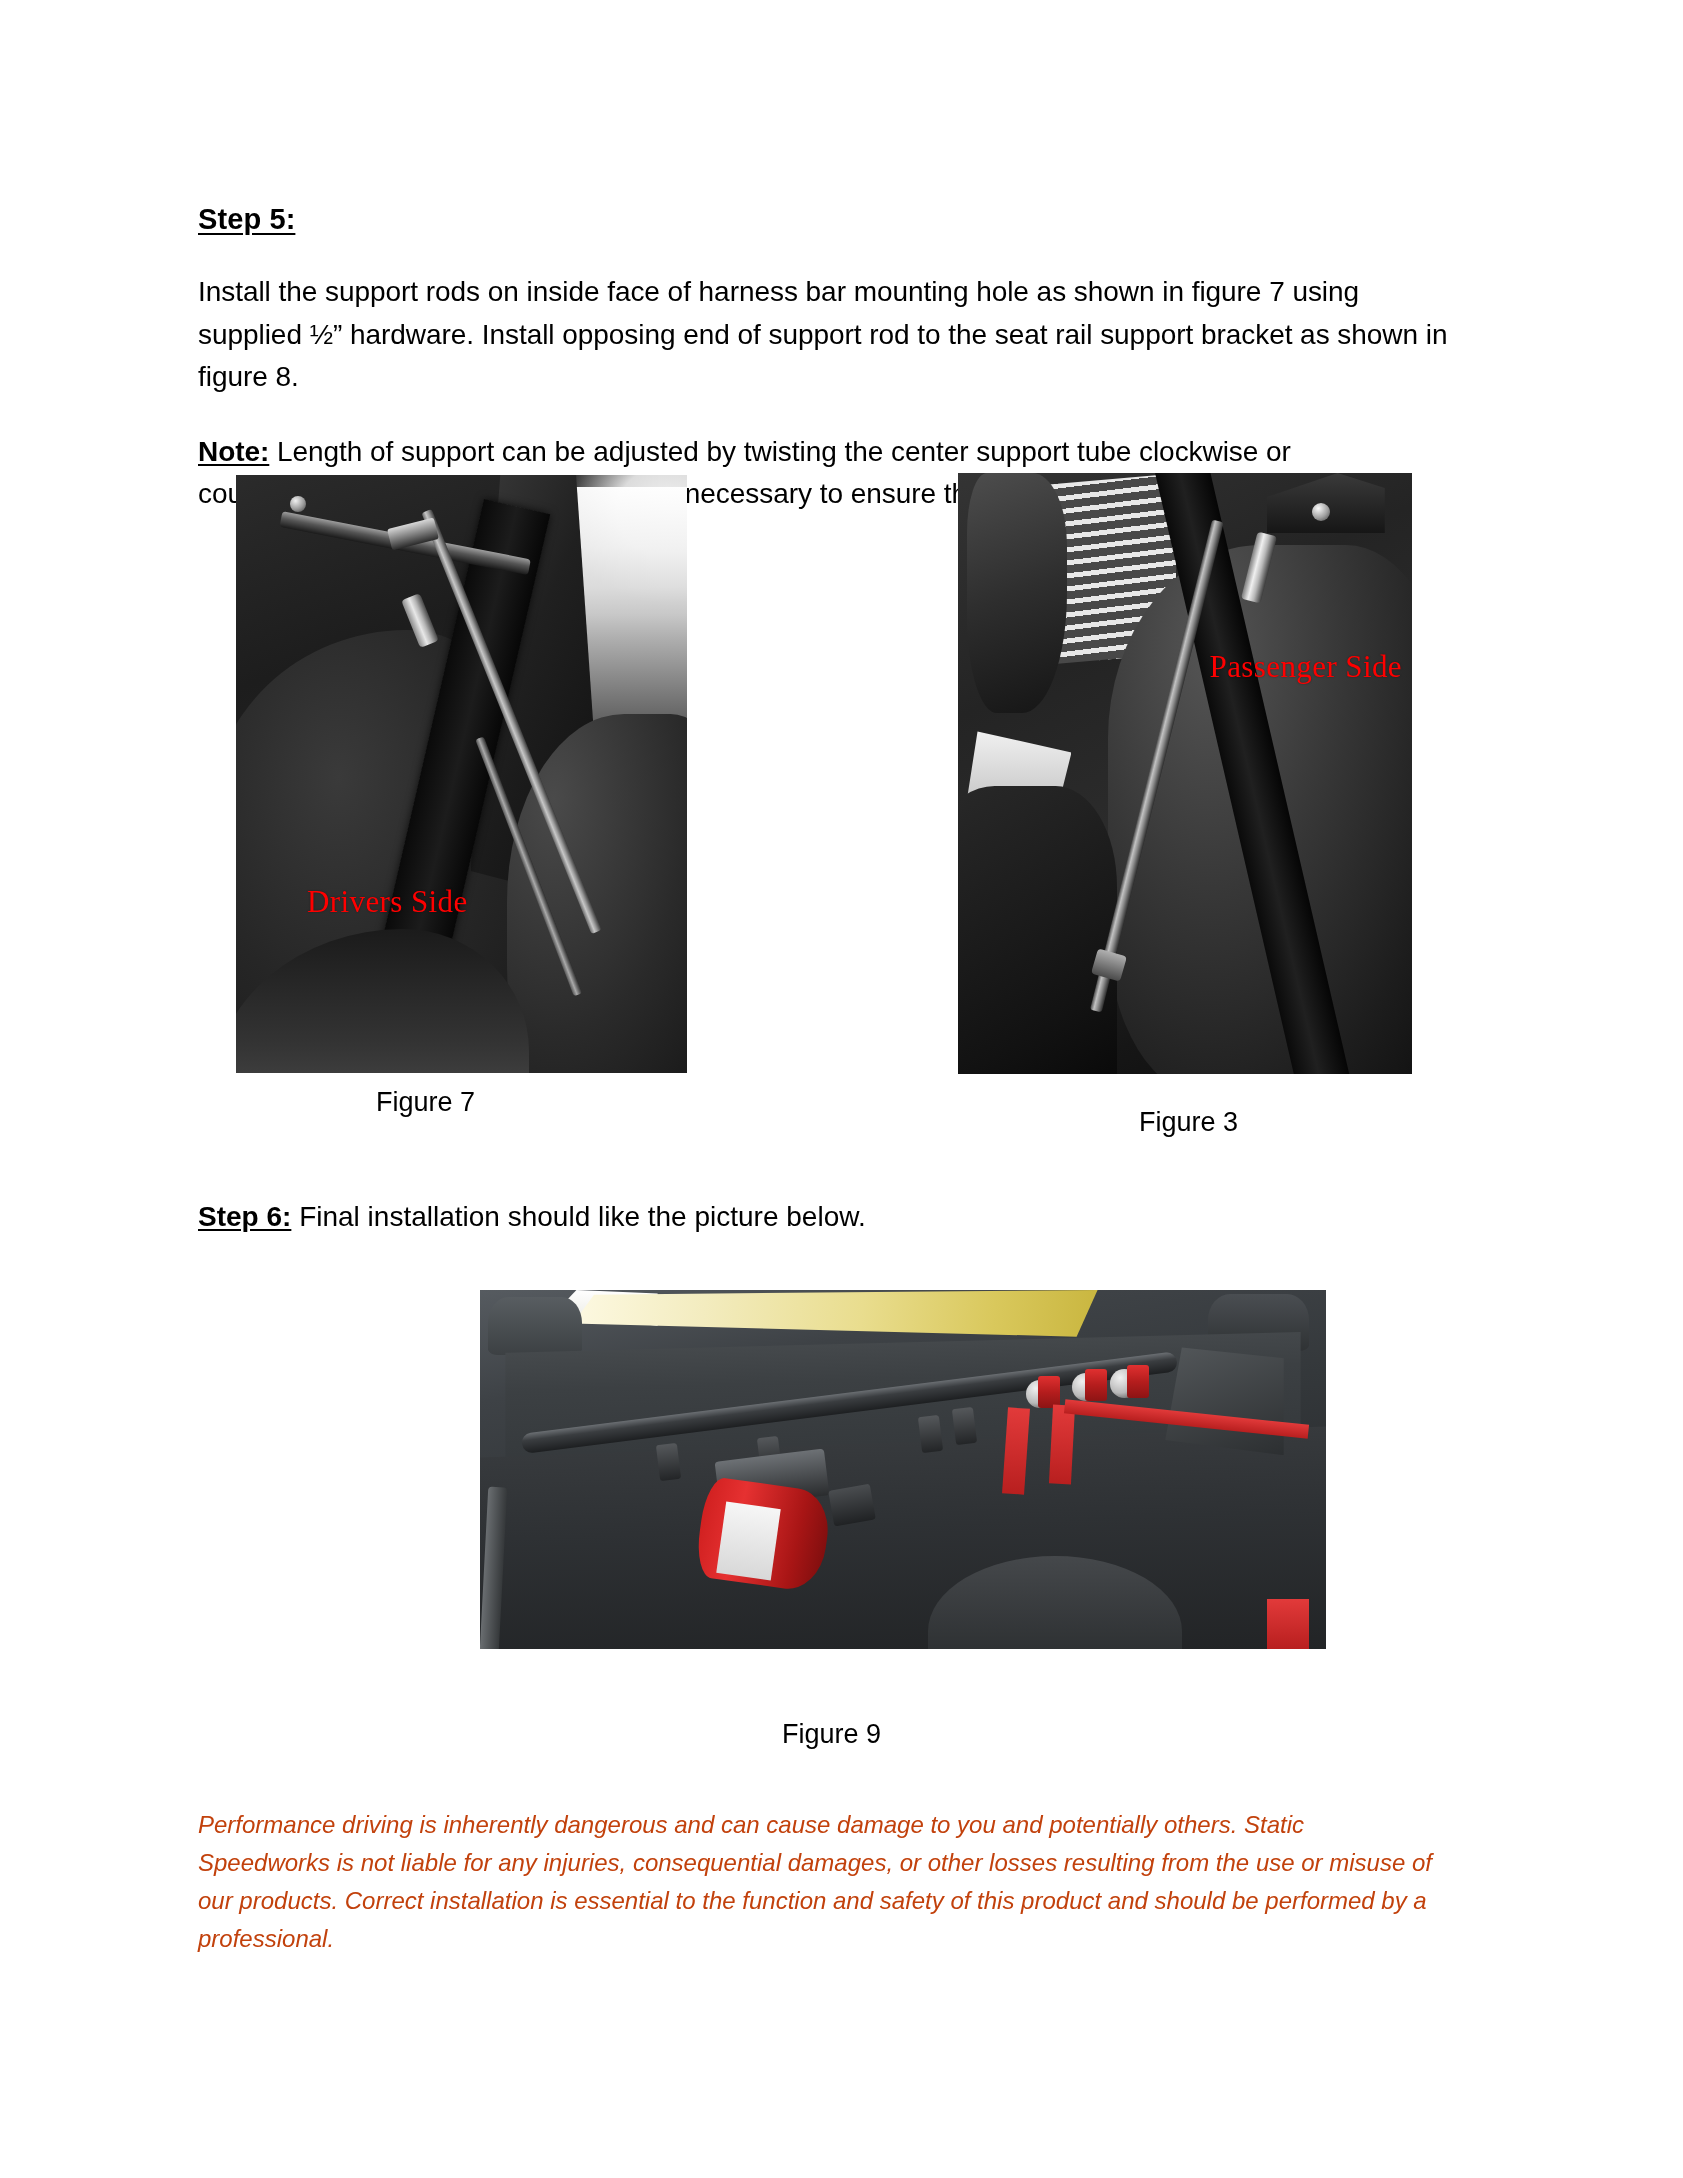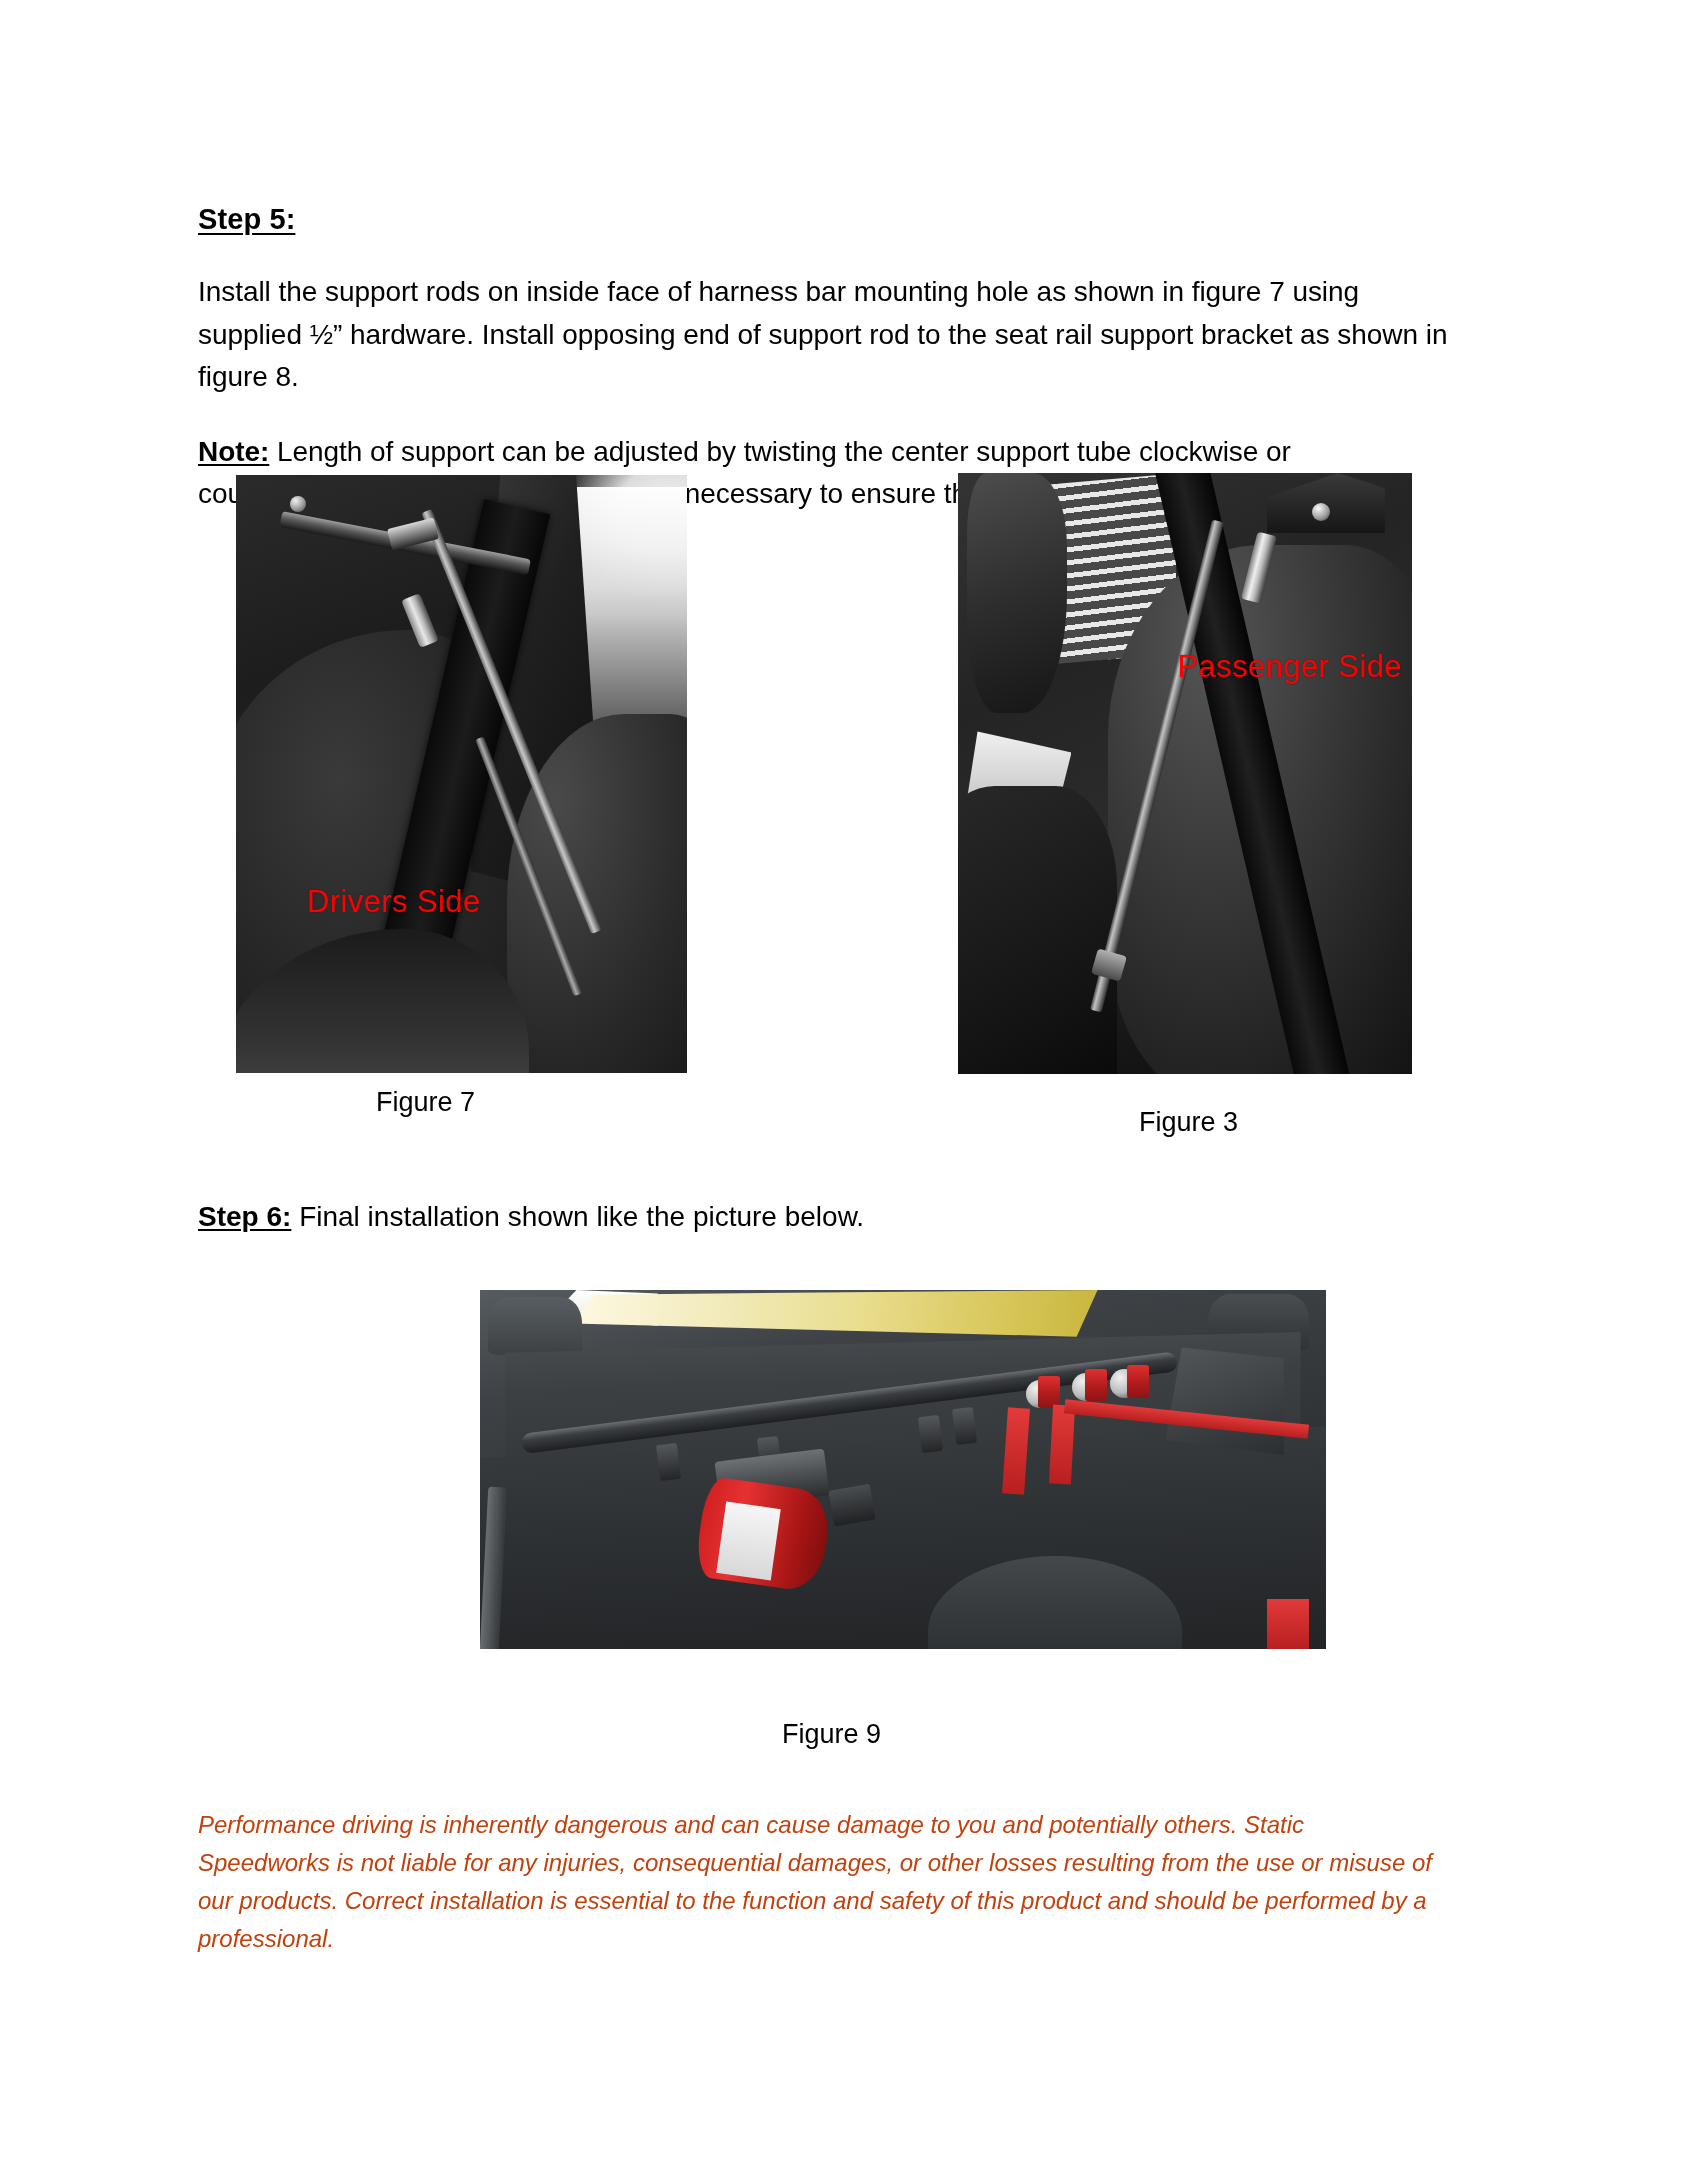--- a/index.html
+++ b/index.html
@@ -52,20 +52,21 @@
   }
   .inline-step .lead {
     font-weight: bold;
     text-decoration: underline;
     text-underline-offset: 3px;
   }
   .photo-frame {
     position: absolute;
     overflow: hidden;
     background: #000000;
+    font-family: Liberation Serif, serif;
   }
   .caption {
     position: absolute;
     font-size: 27px;
     color: #000;
     white-space: nowrap;
   }
 
   
   .fig7 {
@@ -569,21 +570,21 @@
     <div class="fig8-rod"></div>
     <div class="fig8-turnbuckle"></div>
     <div class="fig8-bolt"></div>
     <div class="fig8-lowerclevis"></div>
     <span class="photo-label" style="right:10px; top:176px;">Passenger Side</span>
   </div>
   <div class="caption" style="left:1139px; top:1107px;">Figure 3</div>
 
   <div style="position:absolute; left:198px; top:1196px; width:1267px;">
     <p class="inline-step">
-      <span class="lead">Step 6:</span><span> Final installation shown like the picture below.</span>
+      <span class="lead">Step 6:</span><span> Final installation should like the picture below.</span>
     </p>
   </div>
 
   <div class="photo-frame fig9">
     <div class="fig9-bg"></div>
     <div class="fig9-window-left"></div>
     <div class="fig9-rearwindow"></div>
     <div class="fig9-headrest-l"></div>
     <div class="fig9-headrest-r"></div>
     <div class="fig9-parcel"></div>

